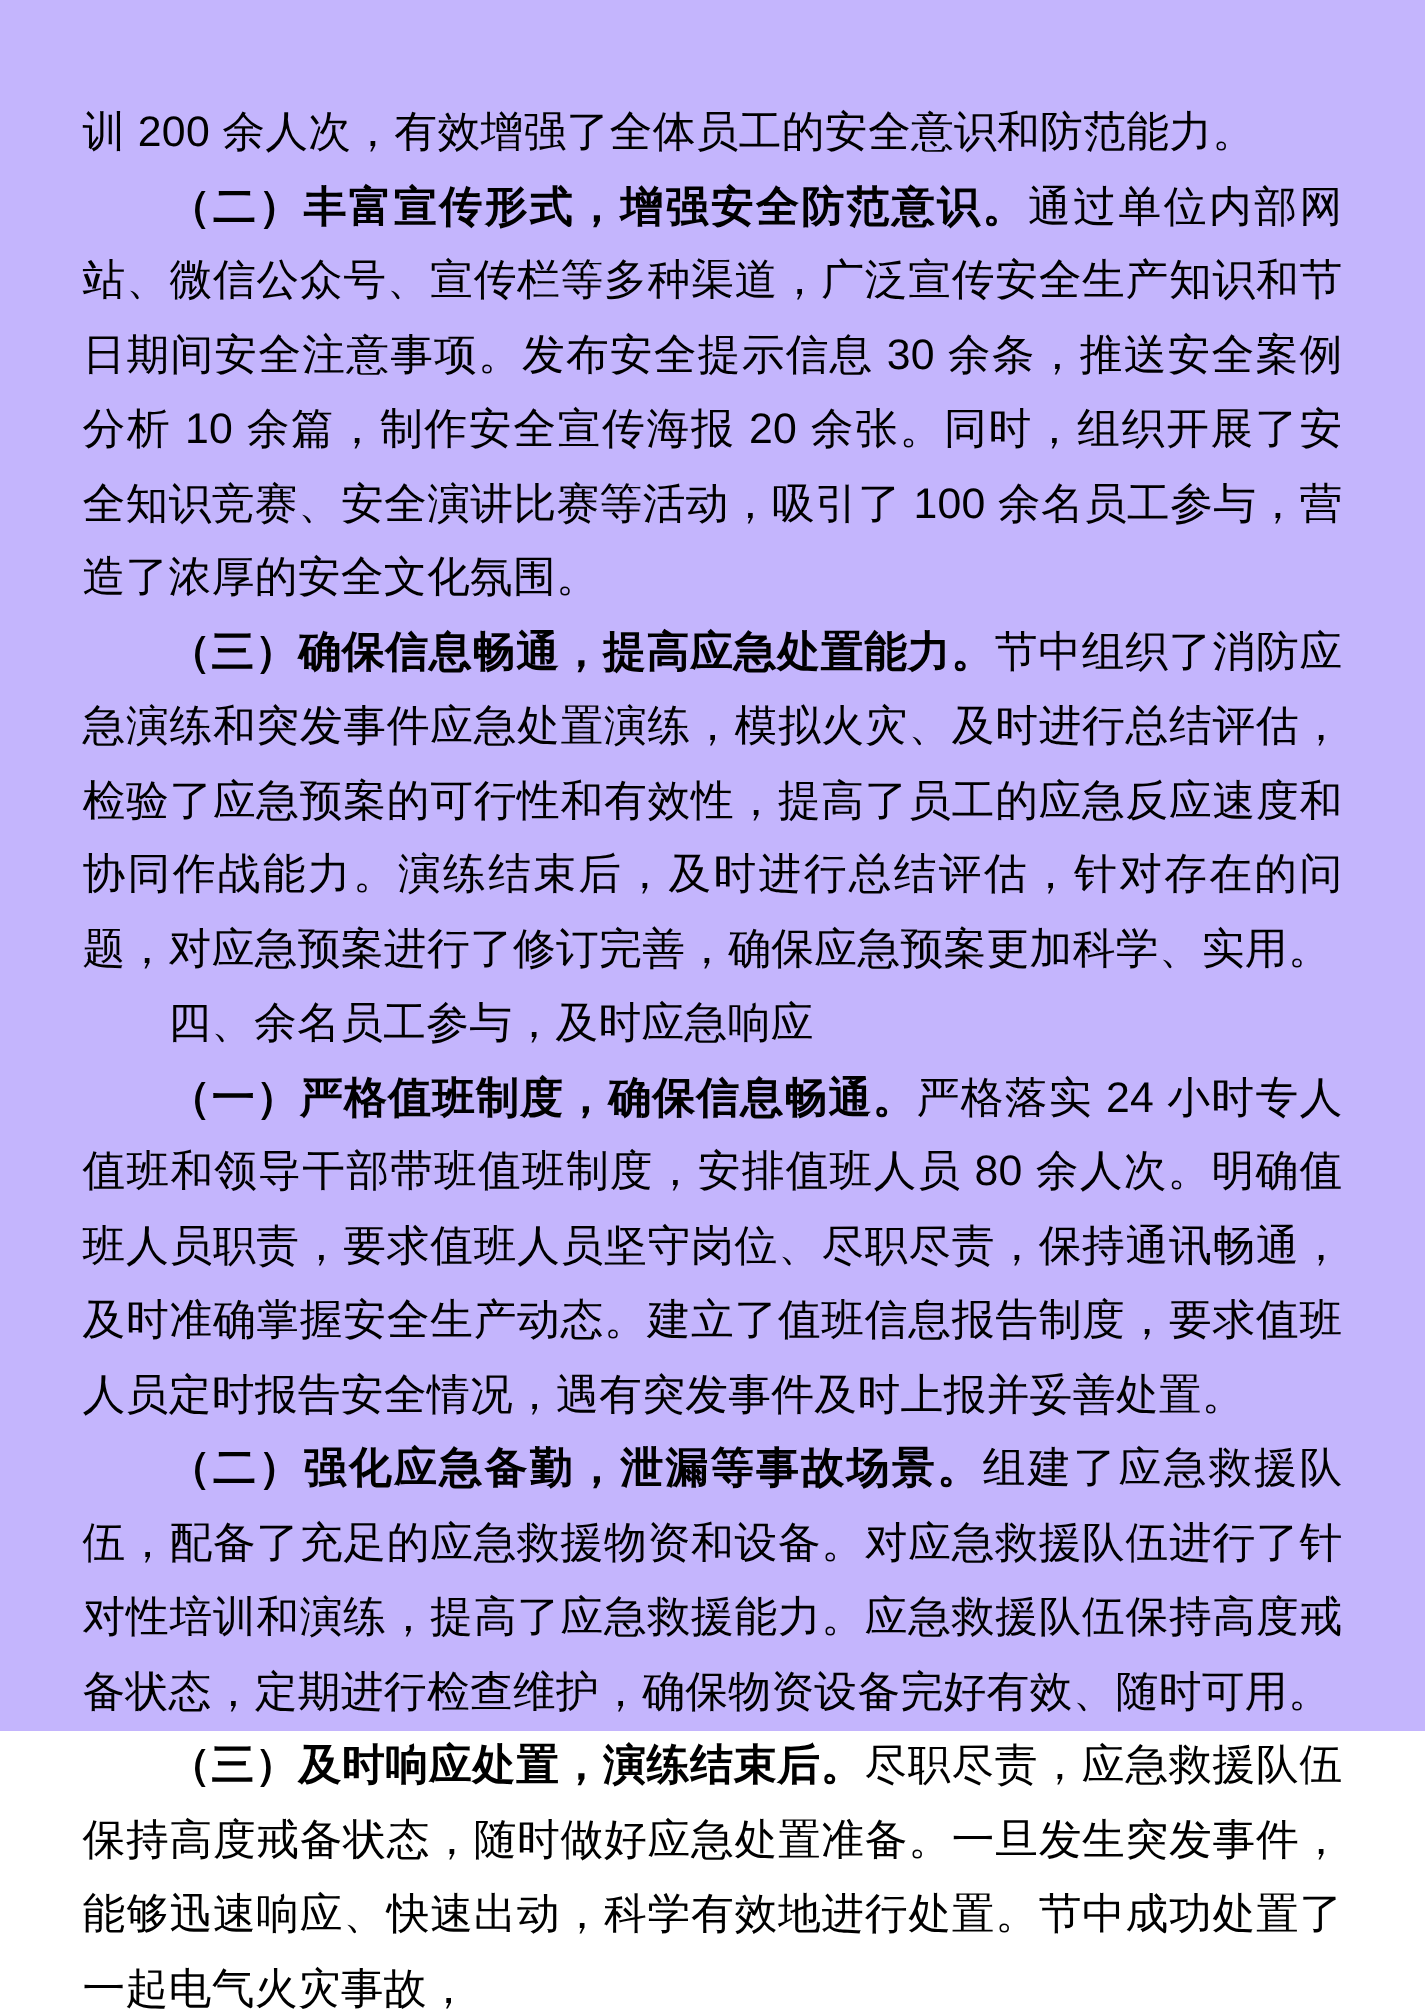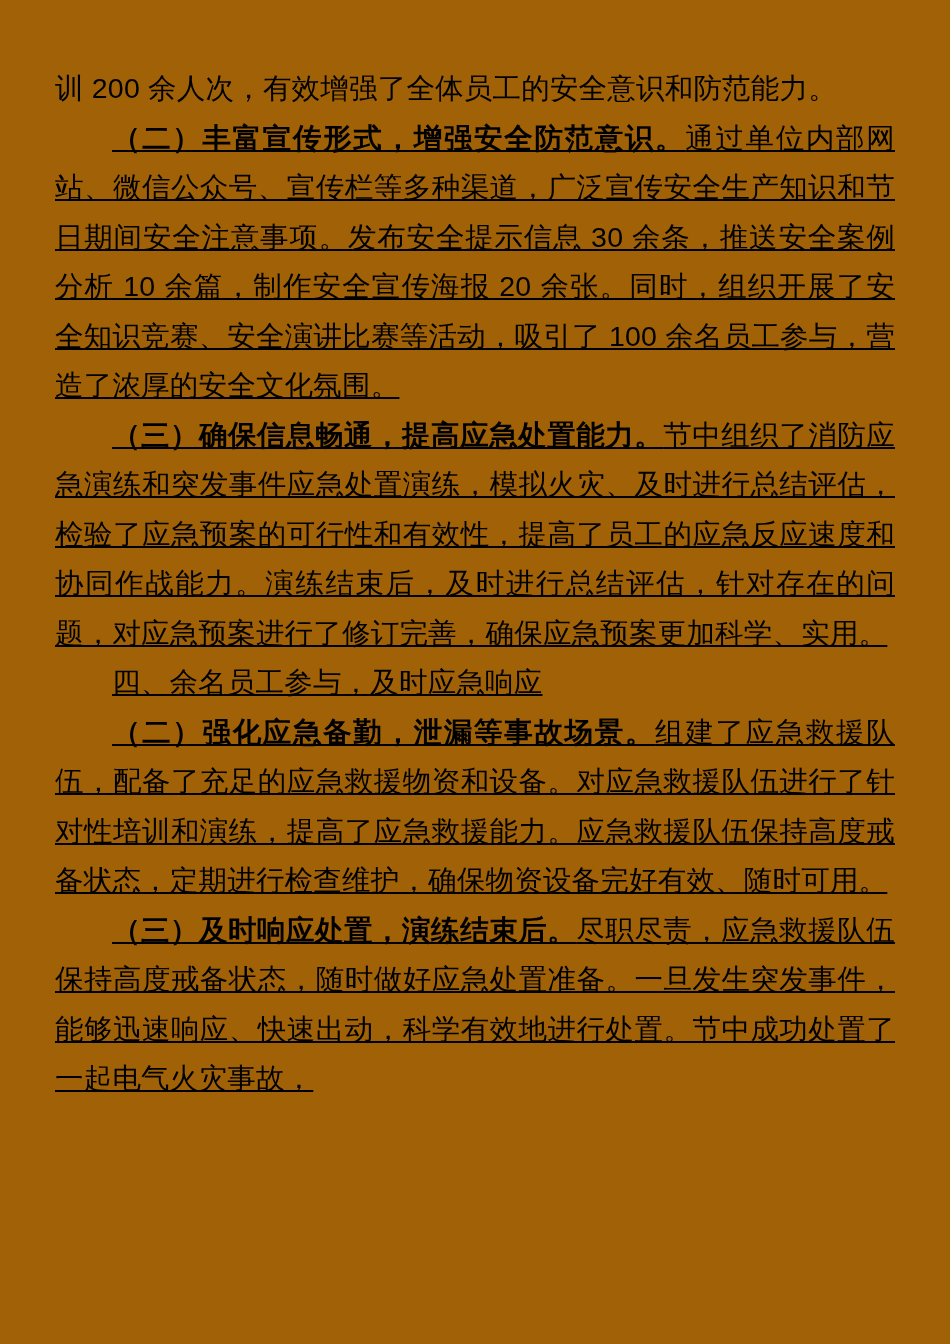--- a/index.html
+++ b/index.html
@@ -9,49 +9,49 @@
   body {
     width: 950px;
     height: 1344px;
     background: #ffffff;
     color: #000000;
     font-family: "Liberation Sans", "DejaVu Sans", sans-serif;
     overflow: hidden;
   }
   .page {
     width: 950px;
-    height: 1344px;
-    background: #a16207;
+    height: 1154px;
+    background: #c4b5fd;
     box-sizing: border-box;
   }
   .doc {
     box-sizing: border-box;
     padding: 64px 55px 0 55px;
     font-size: 28.5px;
     line-height: 49.5px;
     text-align: justify;
     letter-spacing: 0.2px;
   }
   .para {
     margin: 0;
     padding: 0;
   }
   .para.indent {
     text-indent: 2em;
-    text-decoration: underline;
   }
   .para b {
     font-weight: 700;
   }
 </style>
 </head>
 <body>
 
 <div class="page">
   <div class="doc" id="doc">
       <p class="para"><span>训 200 余人次，有效增强了全体员工的安全意识和防范能力。</span></p>
       <p class="para indent"><b>（二）丰富宣传形式，增强安全防范意识。</b><span>通过单位内部网站、微信公众号、宣传栏等多种渠道，广泛宣传安全生产知识和节日期间安全注意事项。发布安全提示信息 30 余条，推送安全案例分析 10 余篇，制作安全宣传海报 20 余张。同时，组织开展了安全知识竞赛、安全演讲比赛等活动，吸引了 100 余名员工参与，营造了浓厚的安全文化氛围。</span></p>
       <p class="para indent"><b>（三）确保信息畅通，提高应急处置能力。</b><span>节中组织了消防应急演练和突发事件应急处置演练，模拟火灾、及时进行总结评估，检验了应急预案的可行性和有效性，提高了员工的应急反应速度和协同作战能力。演练结束后，及时进行总结评估，针对存在的问题，对应急预案进行了修订完善，确保应急预案更加科学、实用。</span></p>
       <p class="para indent"><span>四、余名员工参与，及时应急响应</span></p>
+      <p class="para indent"><b>（一）严格值班制度，确保信息畅通。</b><span>严格落实 24 小时专人值班和领导干部带班值班制度，安排值班人员 80 余人次。明确值班人员职责，要求值班人员坚守岗位、尽职尽责，保持通讯畅通，及时准确掌握安全生产动态。建立了值班信息报告制度，要求值班人员定时报告安全情况，遇有突发事件及时上报并妥善处置。</span></p>
       <p class="para indent"><b>（二）强化应急备勤，泄漏等事故场景。</b><span>组建了应急救援队伍，配备了充足的应急救援物资和设备。对应急救援队伍进行了针对性培训和演练，提高了应急救援能力。应急救援队伍保持高度戒备状态，定期进行检查维护，确保物资设备完好有效、随时可用。</span></p>
       <p class="para indent"><b>（三）及时响应处置，演练结束后。</b><span>尽职尽责，应急救援队伍保持高度戒备状态，随时做好应急处置准备。一旦发生突发事件，能够迅速响应、快速出动，科学有效地进行处置。节中成功处置了一起电气火灾事故，</span></p>
     </div>
 </div>
 
 </body></html>

